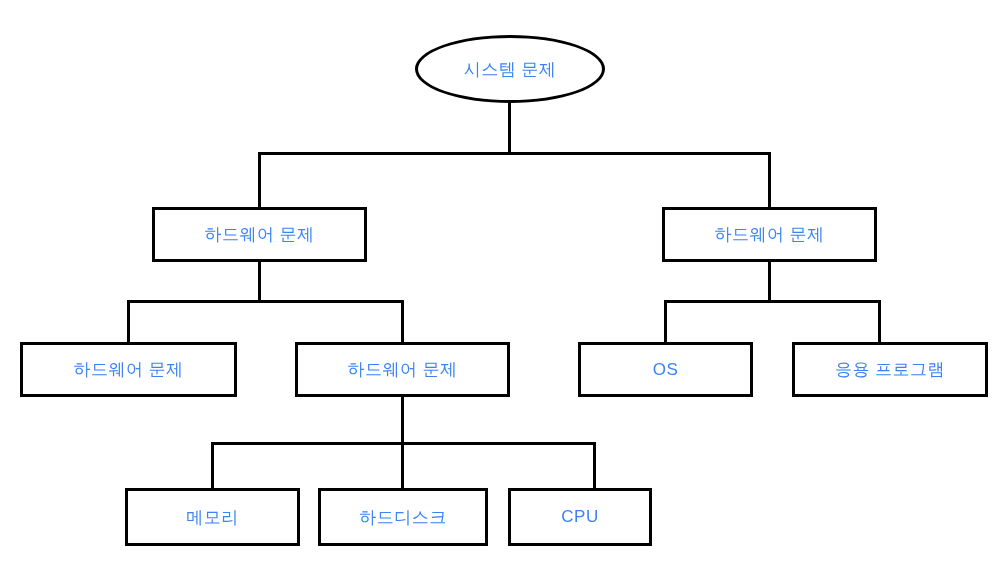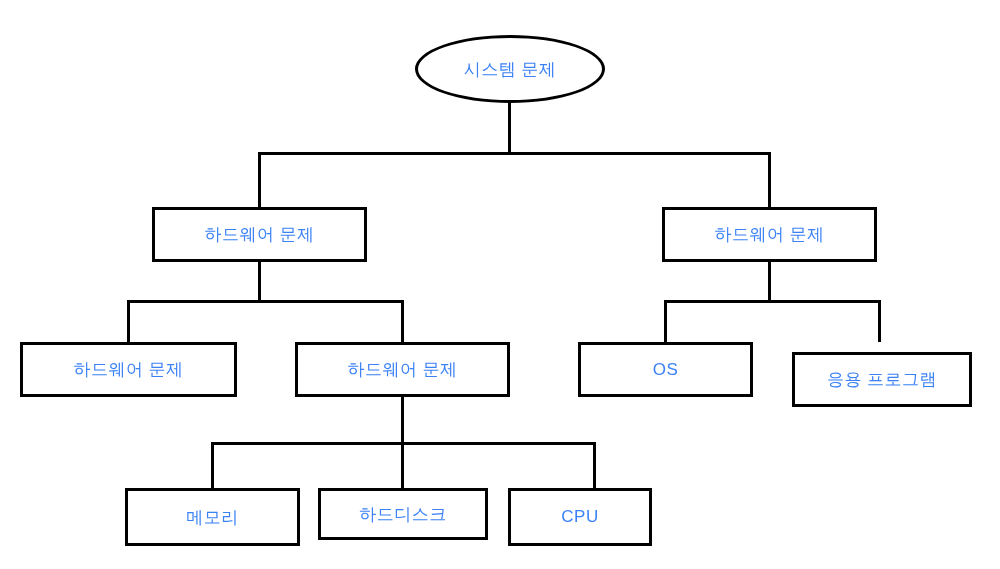--- a/index.html
+++ b/index.html
@@ -38,23 +38,23 @@
     z-index: 1;
   }
 
   
   #n-root  { left: 415px; top: 35px;  width: 190px; height: 68px; }
   #n-hw    { left: 152px; top: 207px; width: 215px; height: 55px; }
   #n-sw    { left: 662px; top: 207px; width: 215px; height: 55px; }
   #n-hw1   { left: 20px;  top: 342px; width: 217px; height: 55px; }
   #n-hw2   { left: 295px; top: 342px; width: 215px; height: 55px; }
   #n-os    { left: 578px; top: 342px; width: 175px; height: 55px; }
-  #n-app   { left: 792px; top: 352px; width: 180px; height: 55px; }
+  #n-app   { left: 792px; top: 342px; width: 196px; height: 55px; }
   #n-mem   { left: 125px; top: 488px; width: 175px; height: 58px; }
-  #n-hdd   { left: 318px; top: 488px; width: 170px; height: 52px; }
+  #n-hdd   { left: 318px; top: 488px; width: 170px; height: 58px; }
   #n-cpu   { left: 508px; top: 488px; width: 144px; height: 58px; }
 
   
   #l-trunk     { left: 508px; top: 103px; width: 3px;   height: 49px; }
   #l-h1        { left: 258px; top: 152px; width: 513px; height: 3px;  }
   #l-v-hw      { left: 258px; top: 152px; width: 3px;   height: 55px; }
   #l-v-sw      { left: 768px; top: 152px; width: 3px;   height: 55px; }
 
   #l-hw-down   { left: 258px; top: 262px; width: 3px;   height: 38px; }
   #l-h2-left   { left: 127px; top: 300px; width: 277px; height: 3px;  }

